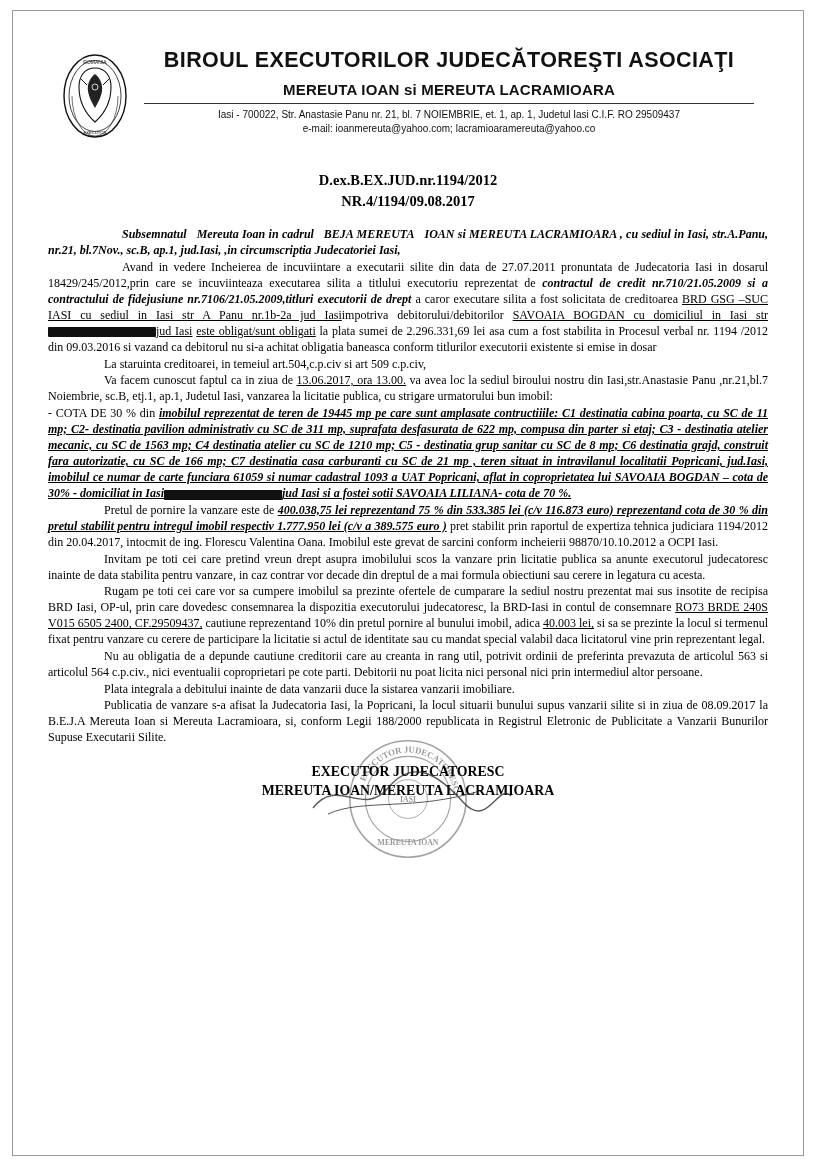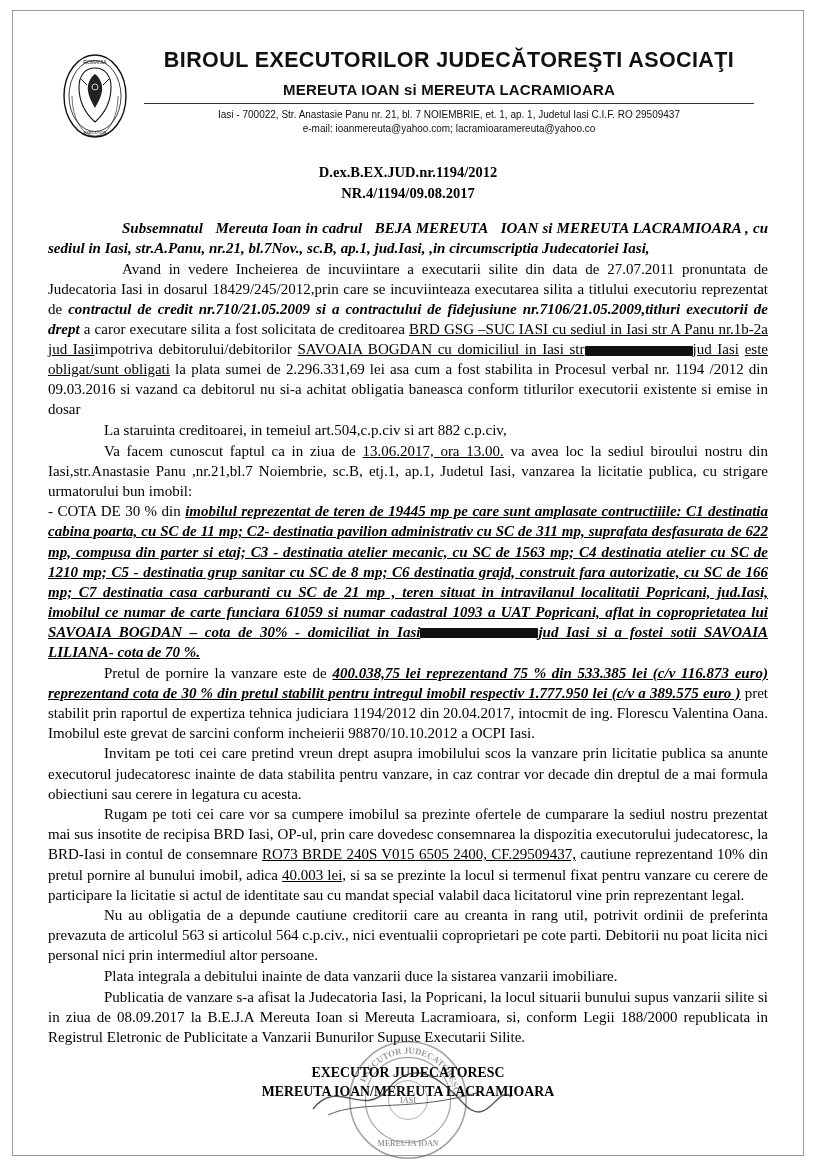--- a/index.html
+++ b/index.html
@@ -77,30 +77,30 @@
   .contact-line {
     font-family: "Liberation Sans", sans-serif;
     font-size: 10px;
     line-height: 1.35;
     color: #111;
   }
 
   
   .doc-titles {
     text-align: center;
-    margin-top: 22px;
+    margin-top: 30px;
     font-weight: bold;
     font-size: 14.5px;
     line-height: 1.45;
   }
 
   
   .body-text {
     margin-top: 14px;
-    font-size: 15px;
+    font-size: 12px;
     line-height: 1.34;
     text-align: justify;
     padding: 0 14px 0 14px;
   }
   .body-text p {
     margin: 0 0 0.5px 0;
     text-align: justify;
   }
   .indent { text-indent: 56px; }
   .indent-lg { text-indent: 74px; }
@@ -184,21 +184,21 @@
     <div>D.ex.B.EX.JUD.nr.1194/2012</div>
     <div>NR.4/1194/09.08.2017</div>
   </div>
 
   <div class="body-text">
 
     <p class="indent-lg"><span class="bi">Subsemnatul</span>&nbsp;&nbsp;&nbsp;<span class="bi">Mereuta Ioan in cadrul</span>&nbsp;&nbsp;&nbsp;<span class="bi">BEJA MEREUTA</span>&nbsp;&nbsp;&nbsp;<span class="bi">IOAN si MEREUTA LACRAMIOARA , cu sediul in Iasi, str.A.Panu, nr.21, bl.7Nov., sc.B, ap.1, jud.Iasi, ,in circumscriptia Judecatoriei Iasi,</span></p>
 
     <p class="indent-lg"><span>Avand in vedere Incheierea de incuviintare a executarii silite din data de 27.07.2011 pronuntata de Judecatoria Iasi in dosarul 18429/245/2012,prin care se incuviinteaza executarea silita a titlului executoriu reprezentat de</span> <span class="bi">contractul de credit nr.710/21.05.2009 si a contractului de fidejusiune nr.7106/21.05.2009,titluri executorii de drept</span> <span>a caror executare silita a fost solicitata de creditoarea</span> <span class="bold u">BRD GSG –SUC IASI cu sediul in Iasi str A Panu nr.1b-2a jud Iasi</span><span>impotriva debitorului/debitorilor</span> <span class="bold u">SAVOAIA BOGDAN cu domiciliul in Iasi str</span><span class="redact r1"></span><span class="bold u">jud Iasi</span> <span class="bold u">este obligat/sunt obligati</span> <span>la plata sumei de</span> <span class="bold">2.296.331,69 lei</span> <span>asa cum a fost stabilita in Procesul verbal nr. 1194 /2012 din 09.03.2016 si vazand ca debitorul</span> <span class="bold">nu si-a achitat obligatia baneasca</span> <span>conform titlurilor executorii existente si emise in dosar</span></p>
 
-    <p class="indent"><span class="bold">La staruinta creditoarei, in temeiul art.504,c.p.civ si  art 882 c.p.civ,</span></p>
+    <p class="indent"><span class="bold">La staruinta creditoarei, in temeiul art.504,c.p.civ si  art 509 c.p.civ,</span></p>
 
 
     <p class="indent"><span>Va facem cunoscut faptul ca in ziua de</span> <span class="bold u">13.06.2017, ora 13.00.</span> <span>va avea loc la sediul biroului nostru din Iasi,str.Anastasie Panu ,nr.21,bl.7 Noiembrie, sc.B, etj.1, ap.1, Judetul Iasi, vanzarea la licitatie publica, cu strigare urmatorului bun imobil:</span></p>
 
     <p><span class="bold">- COTA DE 30 % din</span> <span class="bi u">imobilul reprezentat de teren de 19445 mp pe care sunt amplasate contructiiile: C1 destinatia cabina poarta, cu SC de 11 mp; C2- destinatia pavilion administrativ cu SC de 311 mp, suprafata desfasurata de 622 mp, compusa din parter si etaj; C3 - destinatia atelier mecanic, cu SC de 1563 mp; C4 destinatia atelier cu SC de 1210 mp; C5 - destinatia grup sanitar cu SC de 8 mp; C6 destinatia grajd, construit fara autorizatie, cu SC de 166 mp; C7 destinatia casa carburanti cu SC de 21 mp , teren situat in intravilanul localitatii Popricani, jud.Iasi, imobilul ce numar de carte funciara 61059 si numar cadastral 1093 a UAT Popricani,  aflat in coproprietatea lui SAVOAIA BOGDAN – cota de 30% - domiciliat in Iasi</span><span class="redact r3"></span><span class="bi u">jud Iasi si a fostei sotii SAVOAIA LILIANA- cota de 70 %.</span></p>
 
     <p class="indent"><span>Pretul de pornire la vanzare este de</span> <span class="bi u">400.038,75 lei reprezentand  75 % din 533.385 lei (c/v 116.873 euro) reprezentand cota de 30 % din pretul stabilit pentru intregul imobil respectiv 1.777.950 lei (c/v a 389.575 euro )</span> <span>pret stabilit prin raportul de expertiza tehnica judiciara 1194/2012 din 20.04.2017, intocmit de ing. Florescu Valentina Oana. Imobilul este grevat de sarcini conform incheierii 98870/10.10.2012 a OCPI Iasi.</span></p>
 
     <p class="indent">Invitam pe toti cei care pretind vreun drept asupra imobilului scos la vanzare prin licitatie publica sa anunte executorul judecatoresc inainte de data stabilita pentru vanzare, in caz contrar vor decade din dreptul de a mai formula obiectiuni sau cerere in legatura cu acesta.</p>
 

